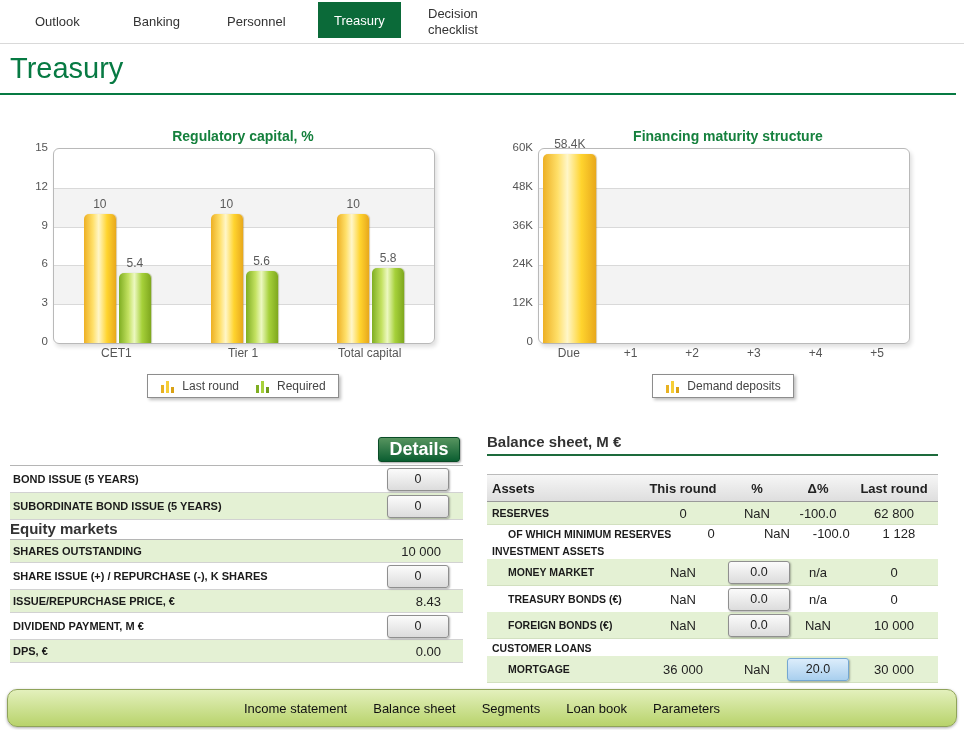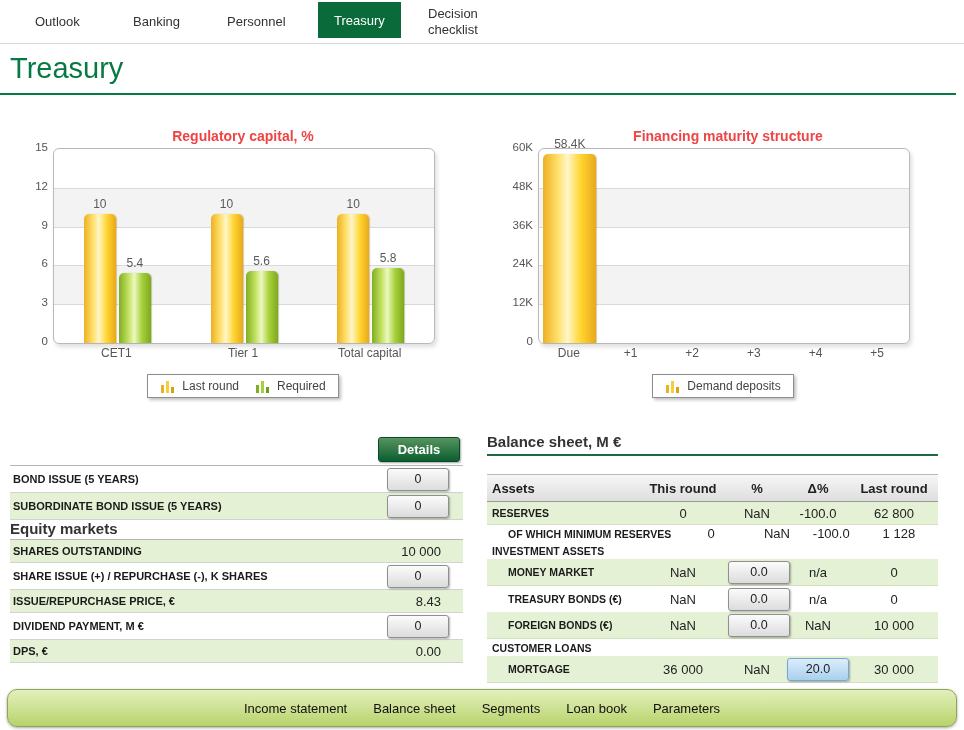--- a/index.html
+++ b/index.html
@@ -14,21 +14,21 @@
   #tab-banking{left:133px;}
   #tab-personnel{left:227px;}
   #tab-treasury{left:318px;top:2px;height:36px;background:#0b6a39;color:#fff;padding:0 16px;}
   #tab-decision{left:428px;width:90px;white-space:normal;line-height:16px;padding-top:0;}
   
   .page-title{position:absolute;left:10px;top:52px;font-size:29px;color:#077a43;}
   .title-rule{position:absolute;left:0;top:93px;width:956px;height:2px;background:#077a43;}
   
   .chart{position:absolute;top:128px;width:445px;}
   #chart-0{left:10px;} #chart-1{left:495px;}
-  .chart-title{position:absolute;left:43px;width:380px;top:0;text-align:center;font-size:14px;font-weight:bold;color:#ef4444;}
+  .chart-title{position:absolute;left:43px;width:380px;top:0;text-align:center;font-size:14px;font-weight:bold;color:#15803d;}
   .chart-panel{position:absolute;left:43px;top:20px;height:194px;border:1px solid #b9b9b9;border-radius:6px;
     box-shadow:2px 3px 4px rgba(0,0,0,0.13);
     background:linear-gradient(#ffffff 0 20%,#f3f3f3 20% 40%,#ffffff 40% 60%,#f3f3f3 60% 80%,#ffffff 80% 100%);}
   #chart-0 .chart-panel{width:380px;} #chart-1 .chart-panel{width:370px;}
   .gridline{position:absolute;left:0;right:0;height:1px;background:#d9d9d9;}
   .bar{position:absolute;bottom:0;border-radius:5px 5px 0 0;}
   .bar-yellow{background:linear-gradient(90deg,#edb024,#ffe06a 28%,#fff6c8 46%,#ffd42e 72%,#e8a81c);box-shadow:1px 0 1px rgba(150,105,0,.35);}
   .bar-green{background:linear-gradient(90deg,#7fae22,#c4e262 30%,#ecf8c0 48%,#a6d13a 72%,#7fa81e);box-shadow:1px 0 1px rgba(80,110,0,.35);}
   .val-label{position:absolute;width:60px;text-align:center;font-size:12px;color:#5a5a5a;}
   .ytick{position:absolute;width:38px;text-align:right;font-size:11.5px;color:#555;}
@@ -39,21 +39,21 @@
   .legend{display:inline-flex;align-items:center;gap:16px;background:#fff;border:1px solid #8d8d8d;
     box-shadow:2px 2px 3px rgba(0,0,0,0.25);padding:4px 12px;}
   .legend-item{display:inline-flex;align-items:center;gap:7px;font-size:12px;color:#444;}
   
   .col-left{position:absolute;left:10px;top:433px;width:453px;}
   .col-right{position:absolute;left:487px;top:433px;width:451px;}
   h2.sec{margin:0;font-size:15px;font-weight:bold;color:#333;padding-bottom:4px;border-bottom:2px solid #1d6b3c;}
   h2.sec.noline{border-bottom:none;padding-bottom:2px;}
   
   .details-row{height:32px;display:flex;justify-content:flex-end;align-items:center;padding-right:3px;}
-  .btn-details{width:82px;height:25px;border:1px solid #0a4c27;border-radius:3px;color:#fff;font-weight:bold;font-size:13px;
+  .btn-details{width:82px;height:25px;border:1px solid #0a4c27;border-radius:3px;color:#fff;font-weight:bold;font-size:18px;
     background:linear-gradient(#57945f,#0b5e31);box-shadow:1px 1px 2px rgba(0,0,0,0.35);cursor:pointer;
     font-family:"Liberation Sans",sans-serif;}
   .dec-rows{border-top:1px solid #b5b5b5;}
   .dec-row{display:flex;align-items:center;justify-content:space-between;border-bottom:1px solid #d2d2d2;padding-left:3px;}
   .dec-row.green{background:#e4f1d4;}
   .dec-row.h26{height:26px;gap:32px;} .dec-row.h22{height:22px;}
   .dec-label{font-size:11px;font-weight:bold;color:#1b1b1b;}
   .dec-value{font-size:13px;color:#222;padding-right:22px;}
   .field{width:56px;height:19px;text-align:center;font-size:12.5px;color:#222;border:1px solid #8f8f8f;border-radius:3px;
     background:linear-gradient(#fbfbfb,#dcdcdc);box-shadow:1px 1px 2px rgba(0,0,0,0.3);

